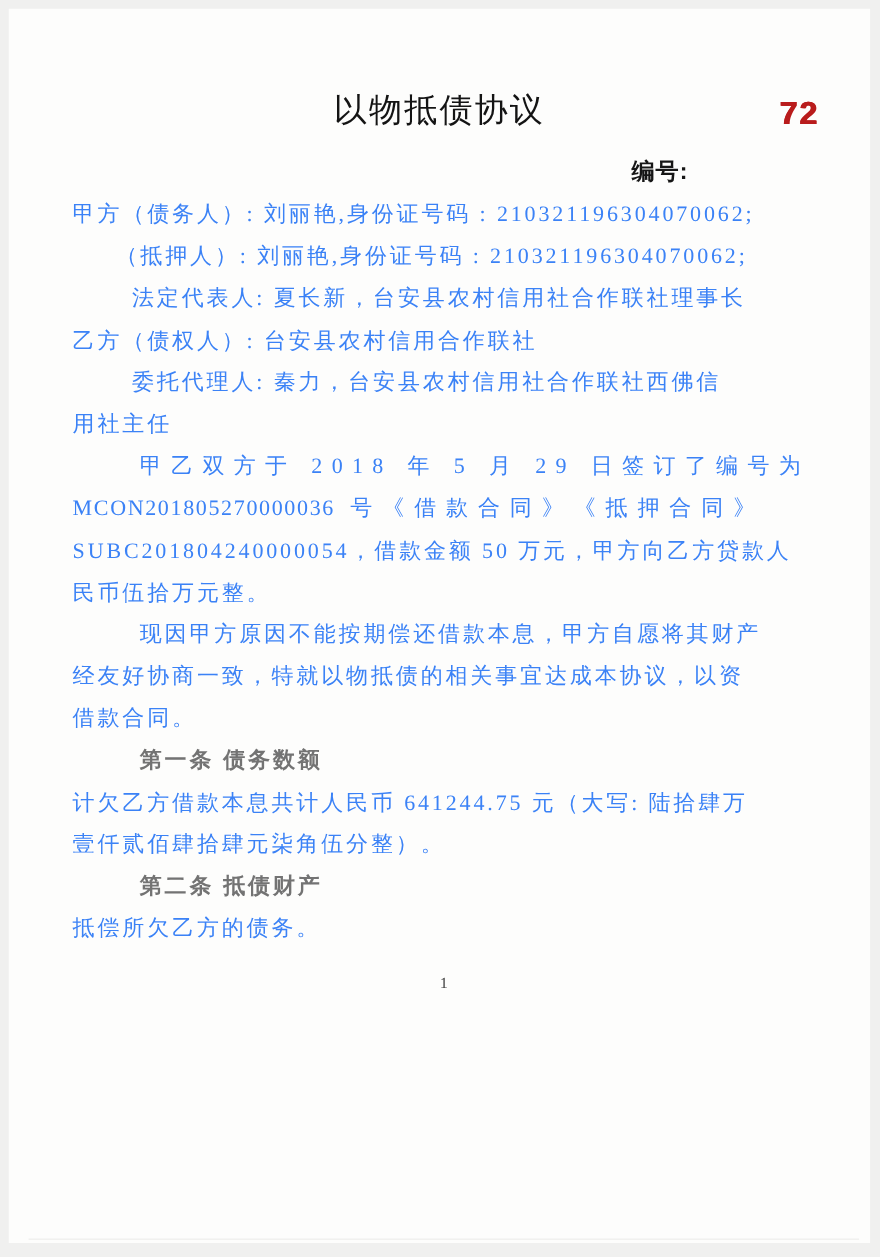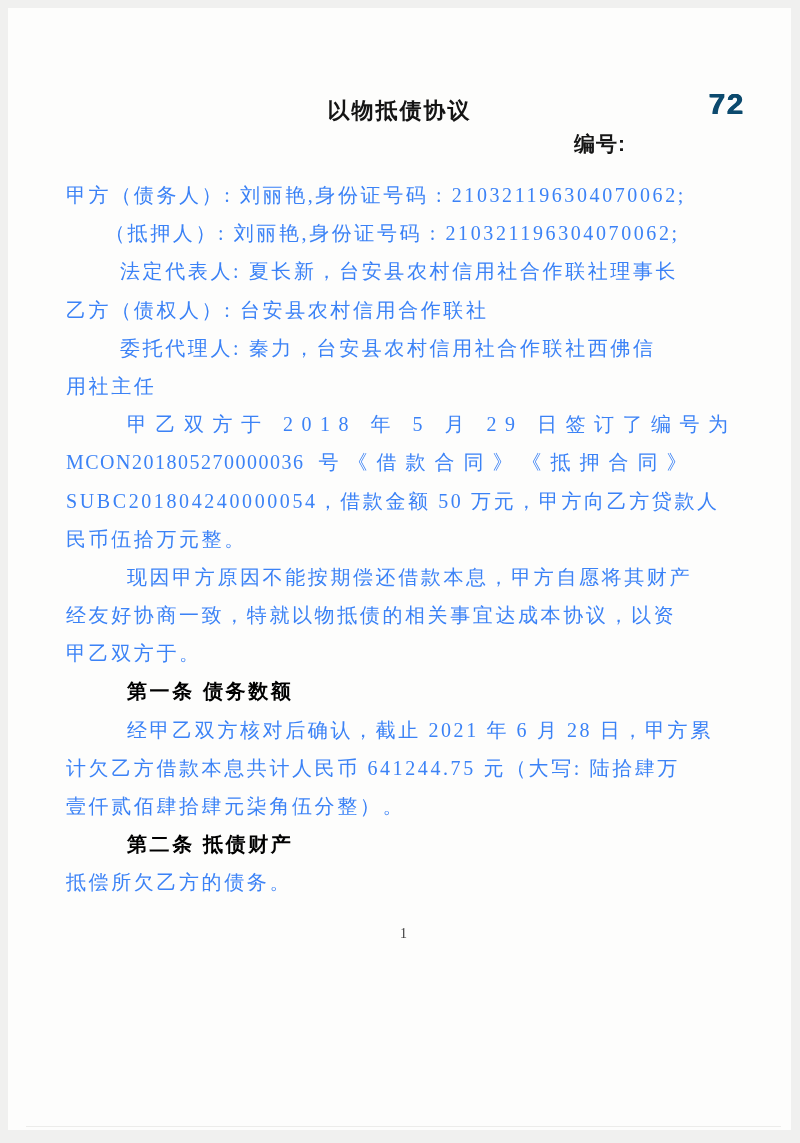--- a/index.html
+++ b/index.html
@@ -13,48 +13,48 @@
   .page {
     position:absolute; left:8px; top:8px; width:783px; height:1122px;
     background:#fdfdfc;
   }
   .scan-bottom-line {
     position:absolute; left:18px; right:10px; bottom:3px; height:1px;
     background:#ececea;
   }
   .header { position:relative; height:168px; }
   .doc-title {
-    position:absolute; top:88px; left:0; right:0;
+    position:absolute; top:72px; left:0; right:0;
     text-align:center;
     font-family:"Liberation Sans","DejaVu Sans",sans-serif;
-    font-weight:bold; font-size:22px; letter-spacing:2px; color:#141414;
+    font-weight:normal; font-size:30px; letter-spacing:2px; color:#141414;
   }
   .page-label-72 {
     position:absolute; top:80px; right:46px;
     font-family:"Liberation Sans","DejaVu Sans",sans-serif;
-    font-weight:900; font-size:29px; letter-spacing:2px; color:#0c4a6e;
+    font-weight:900; font-size:29px; letter-spacing:2px; color:#b91c1c;
     text-shadow:0.7px 0 0 currentColor, -0.4px 0 0 currentColor;
   }
   .serial-label {
-    position:absolute; top:122px; right:165px;
+    position:absolute; top:134px; right:165px;
     font-family:"Liberation Sans","DejaVu Sans",sans-serif;
     font-weight:bold; font-size:21px; letter-spacing:1px; color:#161616;
   }
   .doc-body { padding:0 50px 0 58px; overflow:hidden; }
   .ln {
     font-size:20px; line-height:38.2px; height:38.2px;
     letter-spacing:2.6px; color:#3b82f6; white-space:nowrap;
   }
   .ind-a { padding-left:39px; }   
   .ind-b { padding-left:54px; }   
   .ind-p { padding-left:61px; }   
   .ls-wide { letter-spacing:8.5px; }
   .heading {
     font-family:"Liberation Sans","DejaVu Sans",sans-serif;
-    font-weight:bold; color:#000000;
+    font-weight:bold; color:#737373;
   }
   .code-seg { letter-spacing:1.5px; }
   .rest-seg { letter-spacing:9px; }
   .footer-pagenum {
     text-align:center; margin-top:24px;
     font-size:14px; color:#3c3c3c; letter-spacing:0;
     font-family:"Liberation Serif","DejaVu Serif",serif;
   }
 </style>
 </head>
@@ -76,23 +76,22 @@
     <div class="ln ind-b">委托代理人: 秦力，台安县农村信用社合作联社西佛信</div>
     <div class="ln">用社主任</div>
     <div class="ln ind-p ls-wide">甲乙双方于 2018 年 5 月 29 日签订了编号为</div>
     <div class="ln">
       <span class="code-seg">MCON201805270000036</span><span class="rest-seg"> 号《借款合同》《抵押合同》</span>
     </div>
     <div class="ln">SUBC201804240000054，借款金额 50 万元，甲方向乙方贷款人</div>
     <div class="ln">民币伍拾万元整。</div>
     <div class="ln ind-p">现因甲方原因不能按期偿还借款本息，甲方自愿将其财产</div>
     <div class="ln">经友好协商一致，特就以物抵债的相关事宜达成本协议，以资</div>
-    <div class="ln">甲乙双方于。</div>
+    <div class="ln">借款合同。</div>
     <div class="ln ind-p heading">第一条 债务数额</div>
-    <div class="ln ind-p">经甲乙双方核对后确认，截止 2021 年 6 月 28 日，甲方累</div>
     <div class="ln">计欠乙方借款本息共计人民币 641244.75 元（大写: 陆拾肆万</div>
     <div class="ln">壹仟贰佰肆拾肆元柒角伍分整）。</div>
     <div class="ln ind-p heading">第二条 抵债财产</div>
     <div class="ln">抵偿所欠乙方的债务。</div>
 
     <div class="footer-pagenum">1</div>
   </div>
 
   <div class="scan-bottom-line"></div>
 </div>

